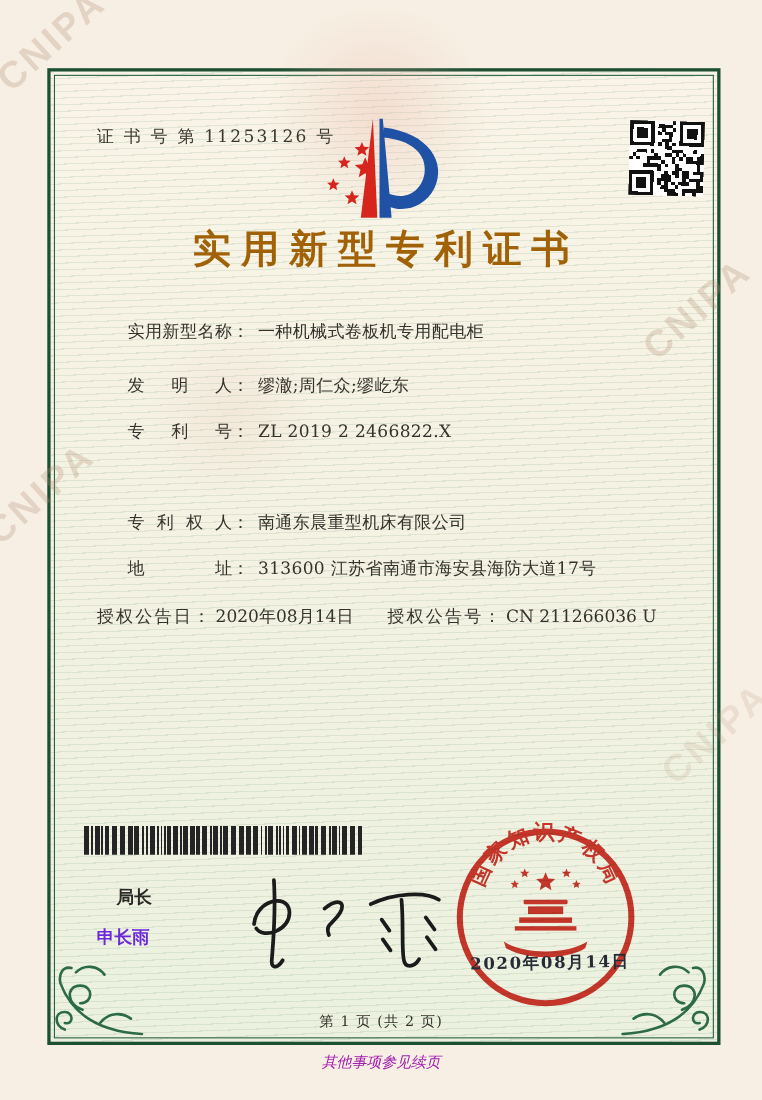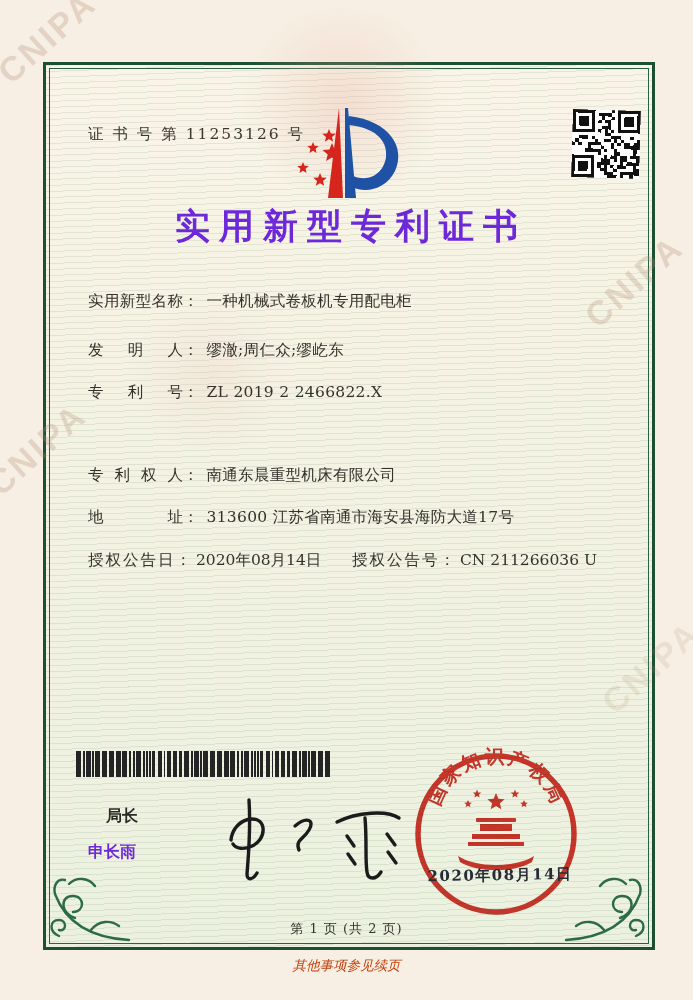--- a/index.html
+++ b/index.html
@@ -18,48 +18,48 @@
   #frame{position:absolute;left:43px;top:62px;width:612px;height:888px;box-sizing:border-box;
          border:3px solid #1d4f33;z-index:0;
          background:
            repeating-linear-gradient(178deg, rgba(96,146,108,.15) 0 1px, rgba(0,0,0,0) 1px 6px),
            linear-gradient(180deg,#f9f4e7 0%,#f4f2e3 45%,#ecf1df 100%);}
   #frame::after{content:"";position:absolute;left:3px;top:3px;right:3px;bottom:3px;
          border:1px solid #2a6145;}
   .orn{position:absolute;z-index:2;}
   
   .abs{position:absolute;z-index:3;}
-  #cert-no{left:88px;top:124px;font-size:15.5px;letter-spacing:2px;color:#3a372f;text-align:center;}
+  #cert-no{left:88px;top:114px;font-size:15.5px;letter-spacing:2px;color:#3a372f;text-align:center;}
   #logo{left:282px;top:96px;}
   #qr{left:572px;top:110px;transform:rotate(1.5deg);}
   #title{left:0;right:0;top:203px;text-align:center;font-size:35px;font-weight:bold;
-         letter-spacing:9px;text-indent:9px;color:#6d28d9;}
+         letter-spacing:9px;text-indent:9px;color:#a16207;}
   .row{left:88px;font-size:15.5px;white-space:nowrap;}
-  .row .lbl{display:inline-block;width:95px;text-align:justify;text-align-last:justify;}
+  .row .lbl{display:inline-block;width:95px;text-align:justify;text-align-last:justify;margin-left:28px;}
   .row .colon{margin-right:8px;}
   .row .val{letter-spacing:.3px;}
   #row0{top:291px}#row1{top:340px}#row2{top:382px}#row3{top:423px}#row4{top:465px}#row5{top:507px}
   #grant-row{left:88px;top:550px;font-size:15.5px;white-space:nowrap;}
   #grant-row .glbl{letter-spacing:2px;}
   #grant-right{position:absolute;left:264px;top:0;white-space:nowrap;}
   #paras{left:88px;top:583px;width:521px;font-size:14.3px;line-height:20.6px;
          font-style:italic;color:#3c3a33;}
   #paras p{margin:0;text-indent:2.1em;text-align:justify;}
   #barcode-box{left:75px;top:751px;}
   #director-title{left:88px;top:806px;font-size:16px;font-family:"Liberation Sans",sans-serif;
          font-weight:600;color:#2c2a26;margin-left:18px;}
   #director-name{left:88px;top:842px;font-size:16px;font-family:"Liberation Sans",sans-serif;
          font-weight:600;color:#6d28d9;}
   #signature{left:205px;top:790px;}
   #seal{left:406px;top:744px;mix-blend-mode:multiply;opacity:.93;z-index:4;}
   #seal-date{left:424px;top:866px;width:152px;text-align:center;font-size:15px;
          letter-spacing:1.5px;color:#262b36;z-index:5;transform:rotate(-1deg);font-weight:bold;}
   #page-info{left:0;right:0;top:920px;text-align:center;font-size:13px;letter-spacing:1px;}
   #continuation{left:0;right:0;top:957px;text-align:center;font-size:13.5px;font-style:italic;
-         color:#c2410c;}
+         color:#a21caf;}
 </style>
 </head>
 <body>
 
 <div id="page">
 
   <div id="frame"></div>
 
   <div class="wm" style="left:-12px;top:18px">CNIPA</div>
   <div class="wm" style="left:575px;top:262px">CNIPA</div>

